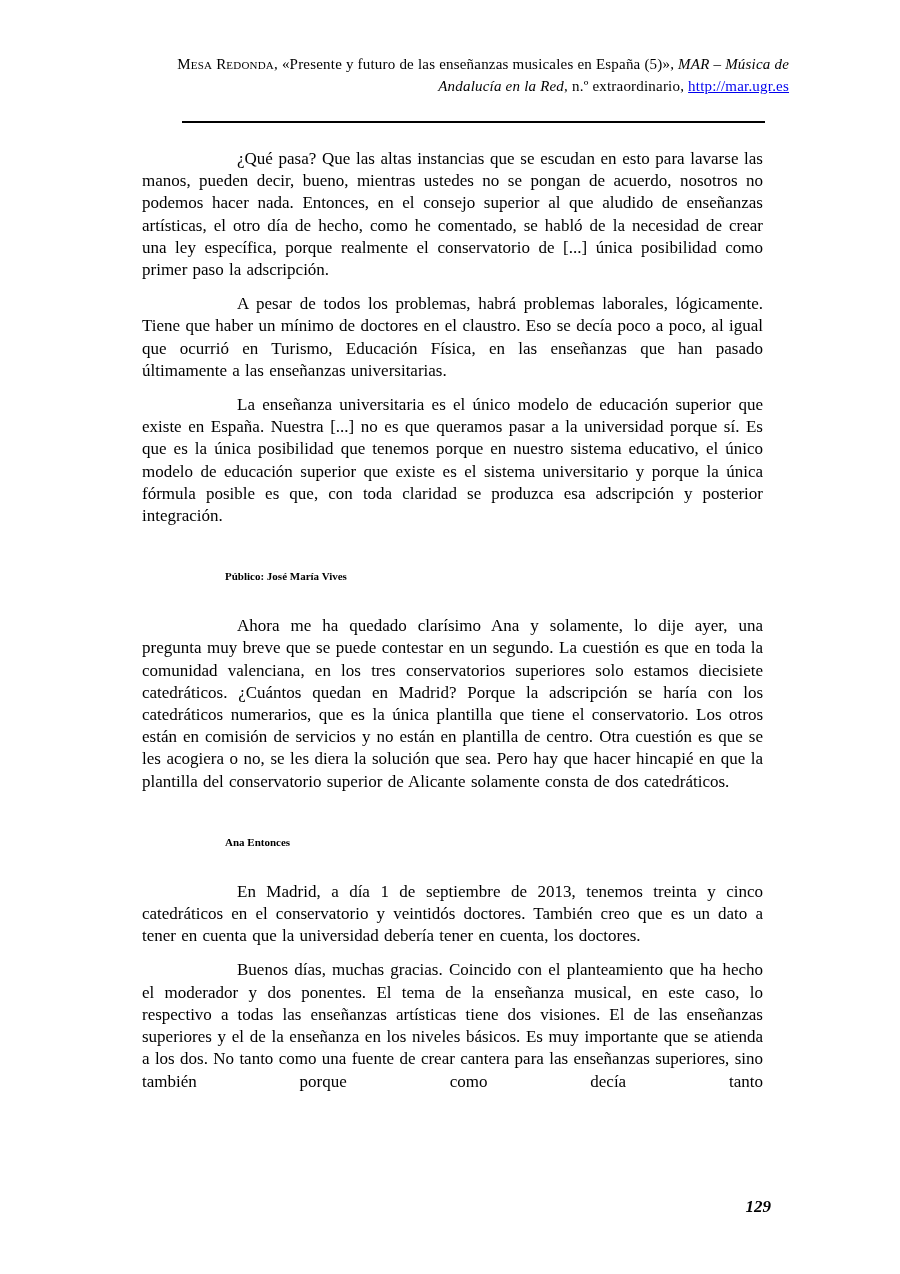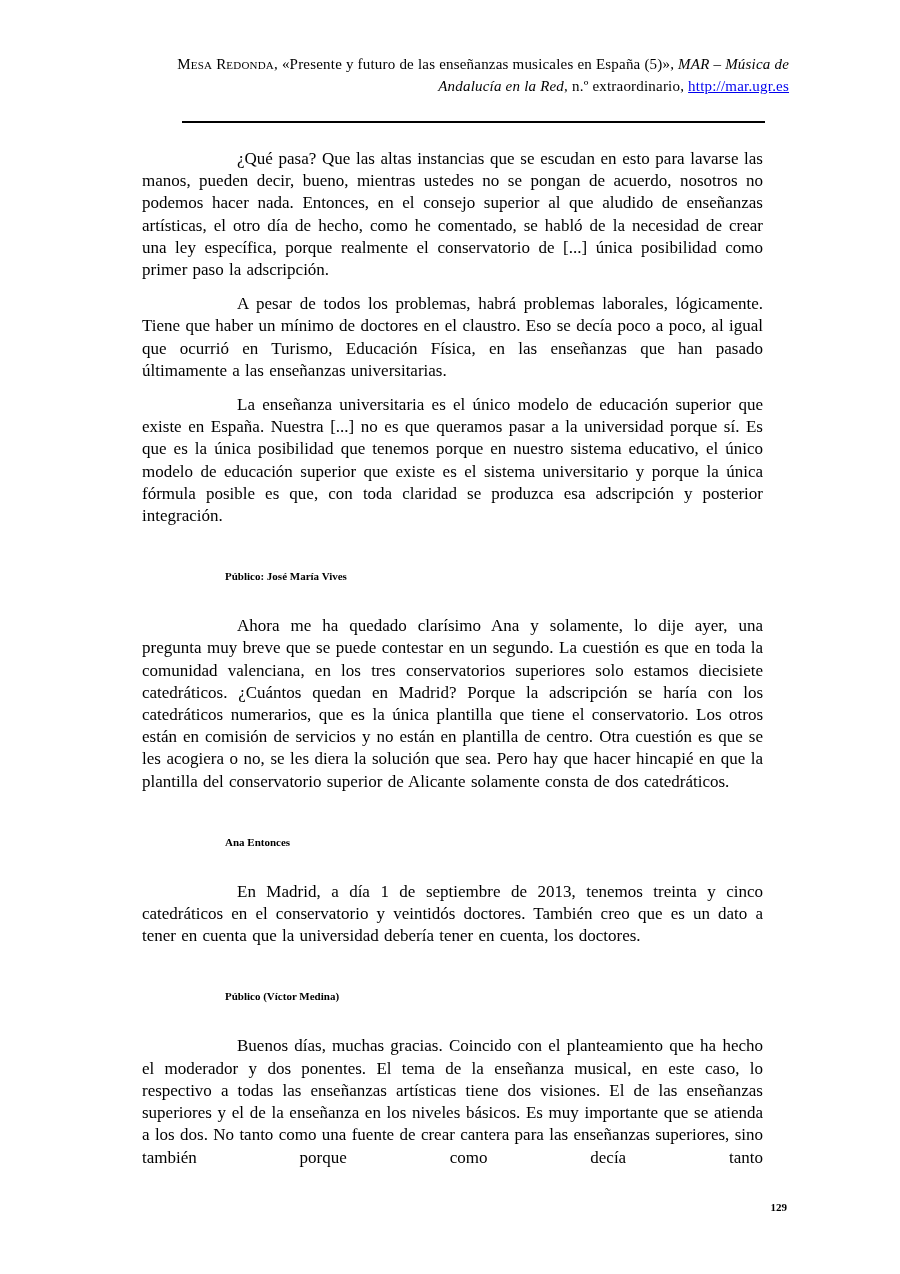--- a/index.html
+++ b/index.html
@@ -56,24 +56,25 @@
   .section-heading {
     margin: 38px 0 28px 0;
     padding-left: 95px;
     font-size: 11px;
     line-height: 22px;
     font-weight: bold;
   }
   .page-number {
     position: absolute;
     top: 1196px;
-    right: 113px;
-    font-size: 11px;
+    right: 129px;
+    font-size: 17px;
     font-weight: bold;
     line-height: 22px;
+    font-style: italic;
   }
 </style>
 </head>
 <body>
 
 <div class="page">
   <div class="content">
 
     <div class="header">
       <span class="smallcaps">Mesa Redonda</span><span>, «Presente y futuro de las enseñanzas musicales en España (5)», </span><span class="italic">MAR – Música de Andalucía en la Red</span><span>, n.º extraordinario, </span><a class="doc-link">http://mar.ugr.es</a>
@@ -84,19 +85,18 @@
     <p class="body-p first-p">¿Qué pasa? Que las altas instancias que se escudan en esto para lavarse las manos, pueden decir, bueno, mientras ustedes no se pongan de acuerdo, nosotros no podemos hacer nada. Entonces, en el consejo superior al que aludido de enseñanzas artísticas, el otro día de hecho, como he comentado, se habló de la necesidad de crear una ley específica, porque realmente el conservatorio de [...] única posibilidad como primer paso la adscripción.</p>
     <p class="body-p">A pesar de todos los problemas, habrá problemas laborales, lógicamente. Tiene que haber un mínimo de doctores en el claustro. Eso se decía poco a poco, al igual que ocurrió en Turismo, Educación Física, en las enseñanzas que han pasado últimamente a las enseñanzas universitarias.</p>
     <p class="body-p">La enseñanza universitaria es el único modelo de educación superior que existe en España. Nuestra [...] no es que queramos pasar a la universidad porque sí. Es que es la única posibilidad que tenemos porque en nuestro sistema educativo, el único modelo de educación superior que existe es el sistema universitario y porque la única fórmula posible es que, con toda claridad se produzca esa adscripción y posterior integración.</p>
 
     <h2 class="section-heading">Público: José María Vives</h2>
     <p class="body-p">Ahora me ha quedado clarísimo Ana y solamente, lo dije ayer, una pregunta muy breve que se puede contestar en un segundo. La cuestión es que en toda la comunidad valenciana, en los tres conservatorios superiores solo estamos diecisiete catedráticos. ¿Cuántos quedan en Madrid? Porque la adscripción se haría con los catedráticos numerarios, que es la única plantilla que tiene el conservatorio. Los otros están en comisión de servicios y no están en plantilla de centro. Otra cuestión es que se les acogiera o no, se les diera la solución que sea. Pero hay que hacer hincapié en que la plantilla del conservatorio superior de Alicante solamente consta de dos catedráticos.</p>
 
     <h2 class="section-heading">Ana Entonces</h2>
     <p class="body-p">En Madrid, a día 1 de septiembre de 2013, tenemos treinta y cinco catedráticos en el conservatorio y veintidós doctores. También creo que es un dato a tener en cuenta que la universidad debería tener en cuenta, los doctores.</p>
 
-    <h2 class="section-heading">Público (Víctor Medina)</h2>
     <p class="body-p continues">Buenos días, muchas gracias. Coincido con el planteamiento que ha hecho el moderador y dos ponentes. El tema de la enseñanza musical, en este caso, lo respectivo a todas las enseñanzas artísticas tiene dos visiones. El de las enseñanzas superiores y el de la enseñanza en los niveles básicos. Es muy importante que se atienda a los dos. No tanto como una fuente de crear cantera para las enseñanzas superiores, sino también porque como decía tanto</p>
 
   </div>
 
   <div class="page-number">129</div>
 </div>
 
 </body></html>

